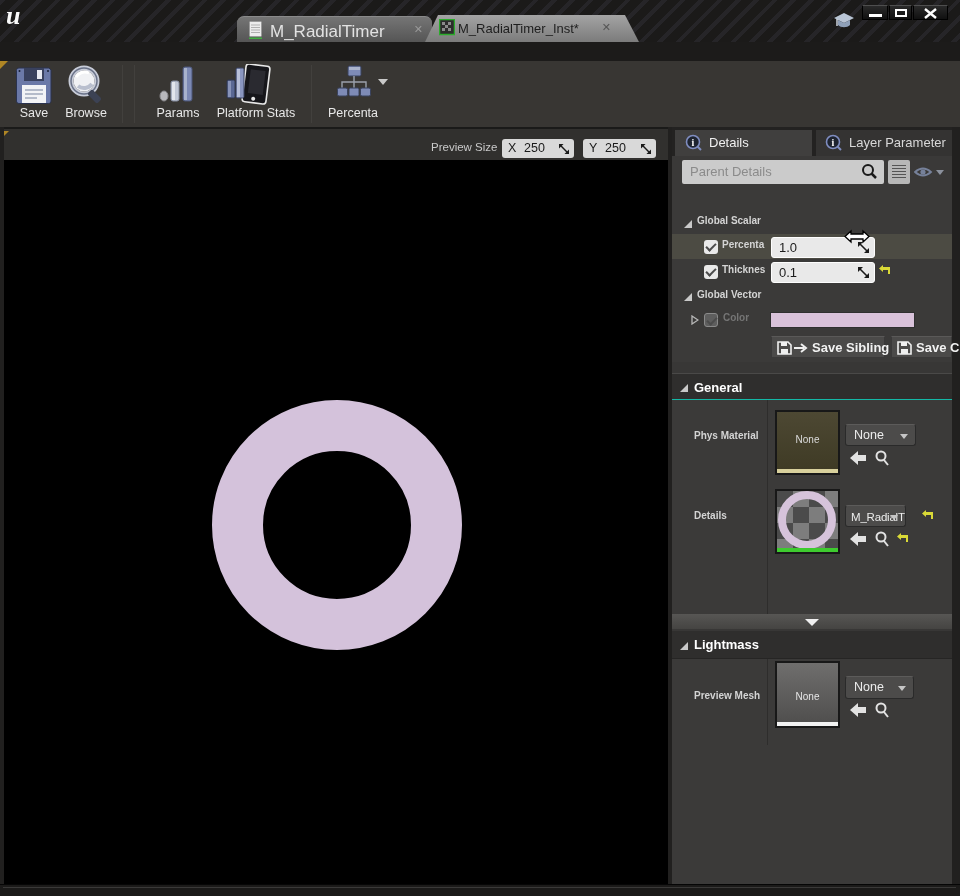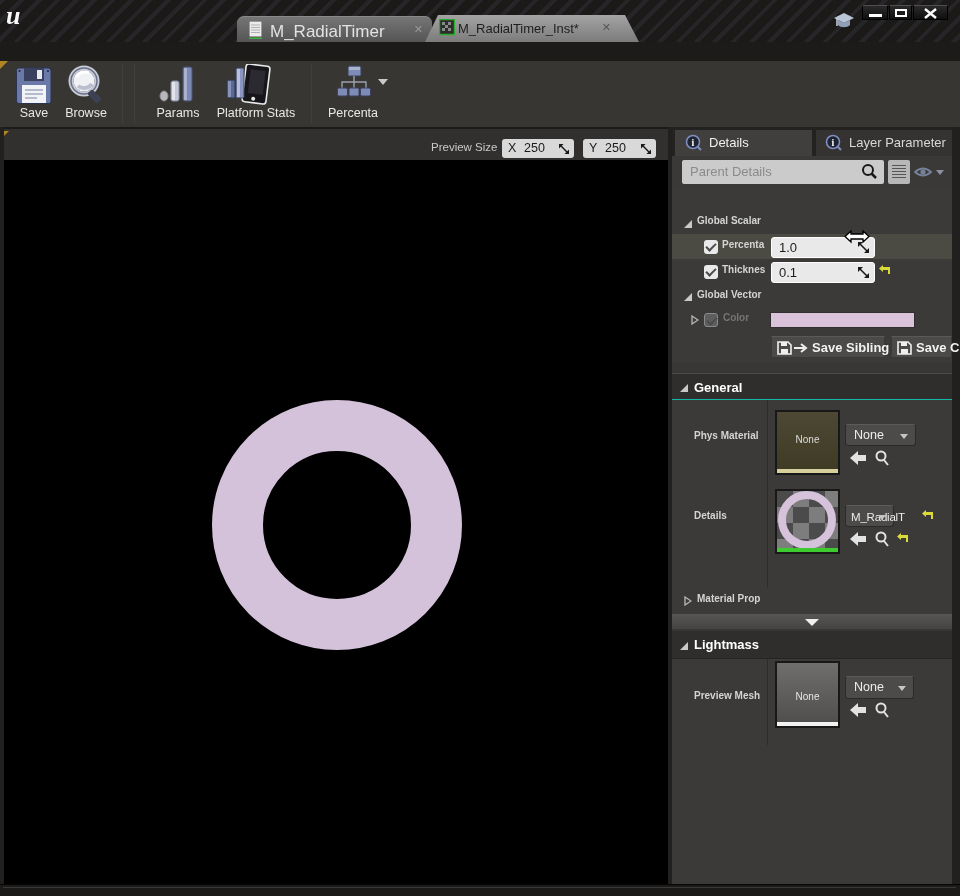--- a/index.html
+++ b/index.html
@@ -355,45 +355,39 @@
           <rect x="0" y="16" width="16" height="16" fill="#7d7d7d"></rect>
             <rect x="32" y="16" width="16" height="16" fill="#7d7d7d"></rect>
           <rect x="16" y="32" width="16" height="16" fill="#7d7d7d"></rect>
             <rect x="48" y="32" width="16" height="16" fill="#7d7d7d"></rect>
           <rect x="0" y="48" width="16" height="16" fill="#7d7d7d"></rect>
             <rect x="32" y="48" width="16" height="16" fill="#7d7d7d"></rect>
           <circle cx="30" cy="29" r="25" fill="none" stroke="#d6c3db" stroke-width="8"></circle>
         </svg>
         <div style="position:absolute;left:0;bottom:0;width:61px;height:4px;background:#3ecb2f"></div>
       </div>
-      <div class="ddl" style="left:173px;top:105px;width:49px;height:22px">
+      <div class="ddl" style="left:173px;top:105px;width:61px;height:22px">
         <span style="position:absolute;left:5px;top:4.5px;font-size:11.5px;letter-spacing:-0.2px">M_RadialT</span>
           <div class="tri"></div>
       </div>
       <svg width="13" height="13" style="position:absolute;left:250px;top:110px" viewBox="0 0 13 13">
         <path d="M11 2 L4 2 L4 0 L0 3.5 L4 7 L4 5 L9 5 L9 9 L11 9 Z" fill="#d9d937"></path>
       </svg>
       <svg width="17" height="14" style="position:absolute;left:178px;top:132px" viewBox="0 0 17 14">
         <path d="M0 7 L8 0 L8 4 L16 4 L16 10 L8 10 L8 14 Z" fill="#e2e2e2"></path>
       </svg>
       <svg width="16" height="16" style="position:absolute;left:202px;top:131px" viewBox="0 0 16 16">
         <circle cx="7" cy="6" r="4.5" fill="none" stroke="#e2e2e2" stroke-width="2"></circle>
         <line x1="10" y1="10" x2="14" y2="15" stroke="#e2e2e2" stroke-width="2"></line>
       </svg>
       <svg width="13" height="13" style="position:absolute;left:225px;top:133px" viewBox="0 0 13 13">
         <path d="M11 2 L4 2 L4 0 L0 3.5 L4 7 L4 5 L9 5 L9 9 L11 9 Z" fill="#d9d937"></path>
       </svg>
     </div>
 
-    <div class="row" style="top:461px;height:26px;background:#3b3a39">
-      <svg class="trio" width="8" height="10" style="left:12px;top:8px" viewBox="0 0 8 10">
-          <path d="M1 1 L7 5 L1 9 Z" fill="none" stroke="#b8b8b8" stroke-width="1.3"></path>
-        </svg>
-      <span class="lbltxt" style="left:25px;top:5px">Material Prop</span>
-    </div>
     <div class="row" style="top:487px;height:15px;background:linear-gradient(#575654,#454442)">
       <div style="position:absolute;left:133px;top:5px;width:0;height:0;
         border-left:7px solid transparent;border-right:7px solid transparent;border-top:7px solid #f0f0f0"></div>
     </div>
 
     <div class="row" style="top:502px;height:2px;background:#383736"></div>
     <div class="hdr" style="top:504px;height:28px;border-bottom:1px solid #262524">
       <div class="tri-d" style="position:absolute;left:8px;top:11px"></div>
       <span style="position:absolute;left:22px;top:6px;font-size:13px">Lightmass</span>
     </div>

